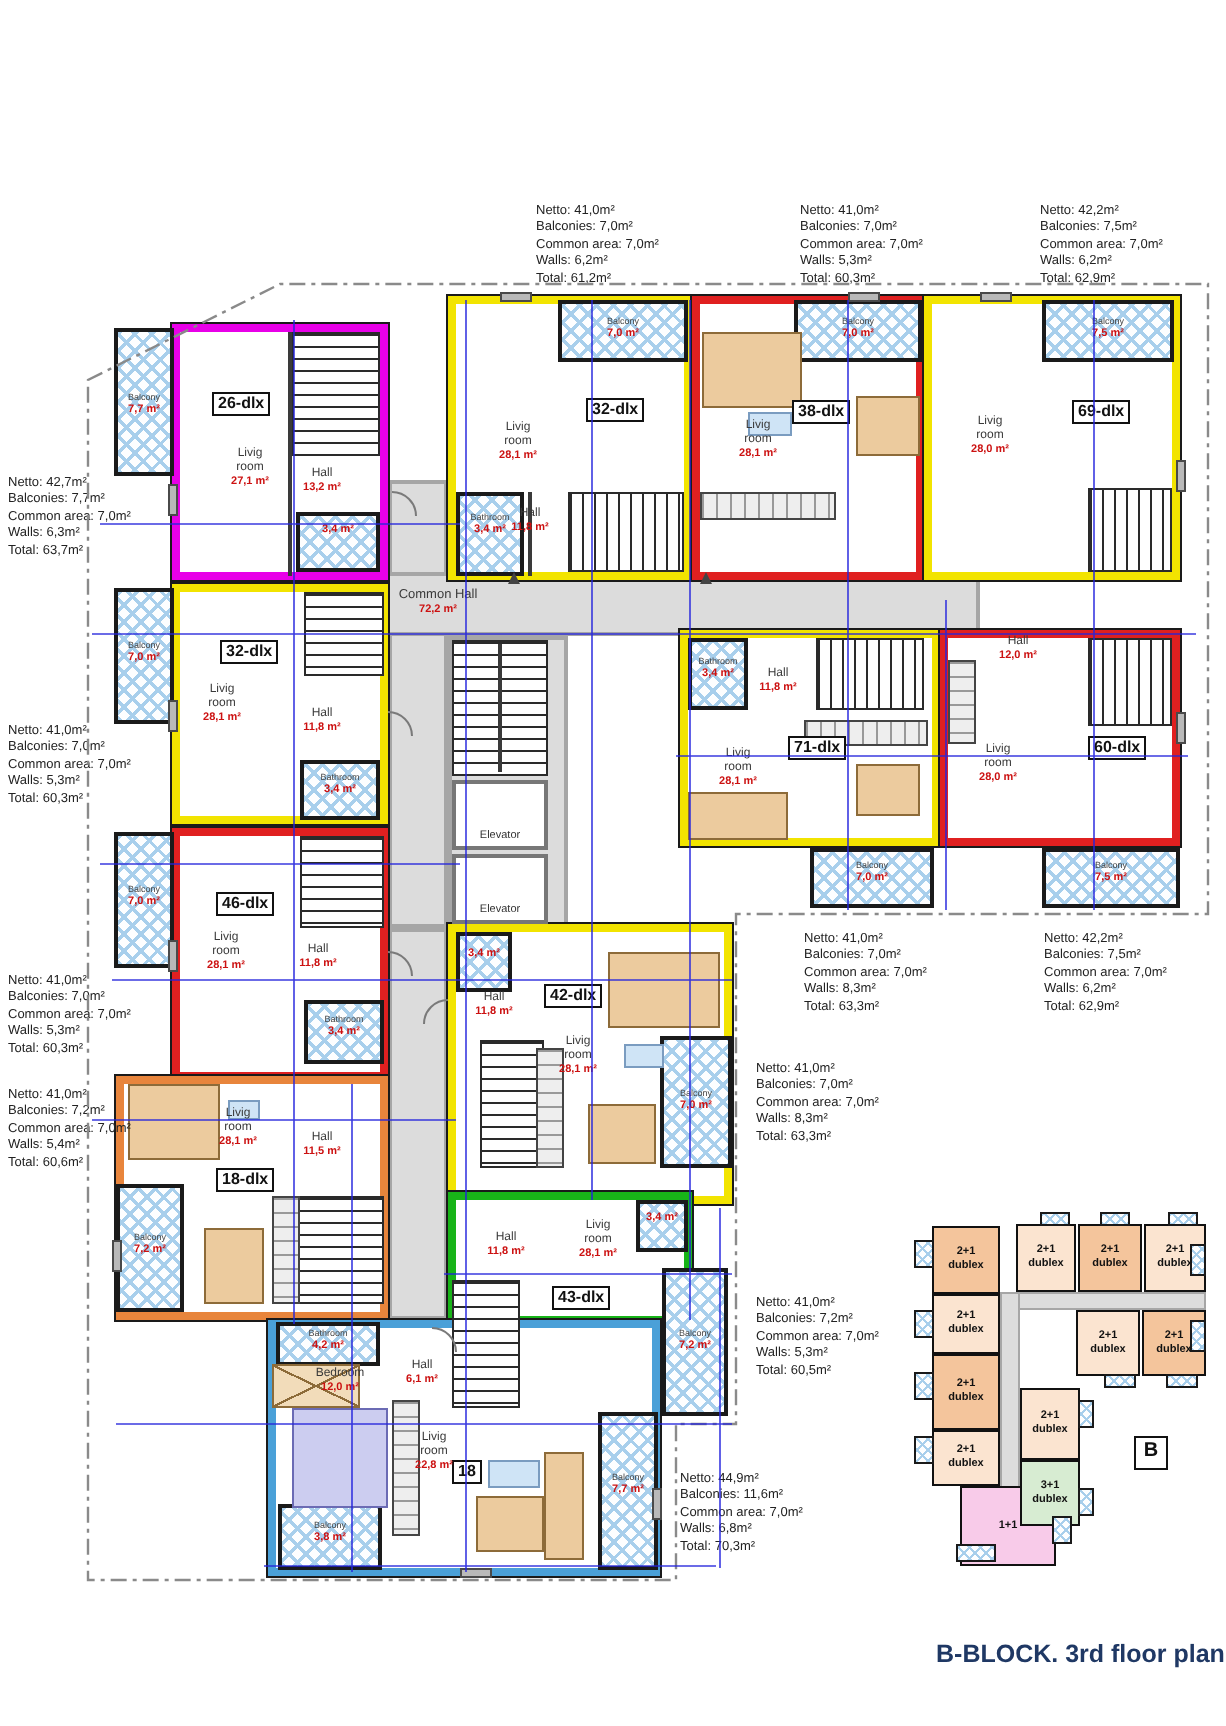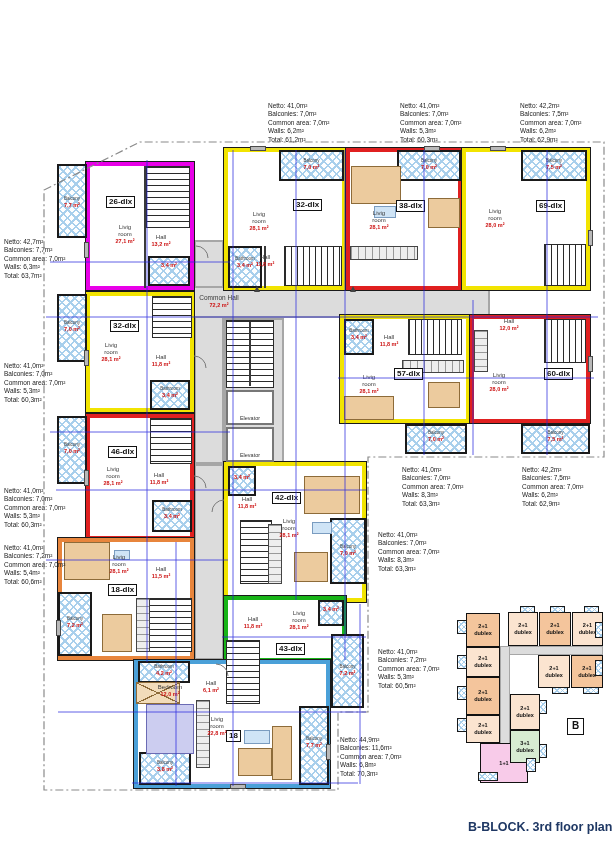--- a/index.html
+++ b/index.html
@@ -147,21 +147,21 @@
   <div class="tri" style="left:254px;top:286px"></div>
   <div class="tri" style="left:350px;top:286px"></div>
 
   <div class="tag" style="left:106px;top:196px">26-dlx</div>
   <div class="tag" style="left:293px;top:199px">32-dlx</div>
   <div class="tag" style="left:396px;top:200px">38-dlx</div>
   <div class="tag" style="left:536px;top:200px">69-dlx</div>
   <div class="tag" style="left:110px;top:320px">32-dlx</div>
   <div class="tag" style="left:108px;top:446px">46-dlx</div>
   <div class="tag" style="left:108px;top:584px">18-dlx</div>
-  <div class="tag" style="left:394px;top:368px">57-dlx</div>
+  <div class="tag" style="left:394px;top:368px">71-dlx</div>
   <div class="tag" style="left:544px;top:368px">60-dlx</div>
   <div class="tag" style="left:272px;top:492px">42-dlx</div>
   <div class="tag" style="left:276px;top:643px">43-dlx</div>
   <div class="tag" style="left:226px;top:730px">18</div>
 
   <div class="room" style="left:112px;top:224px">
       <span>Livig room</span>
       <span class="a">27,1 m²</span>
     </div>
   <div class="room" style="left:148px;top:234px">

